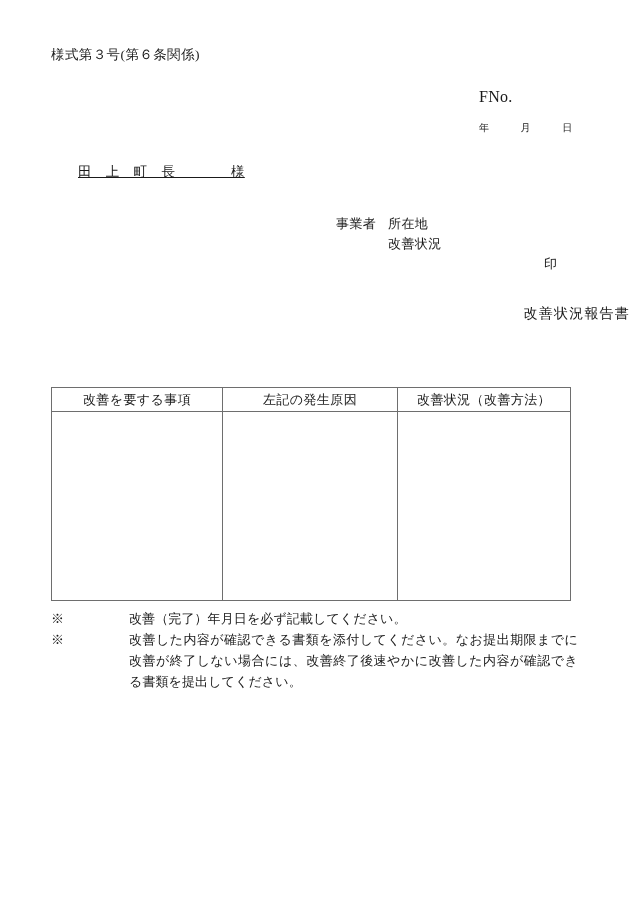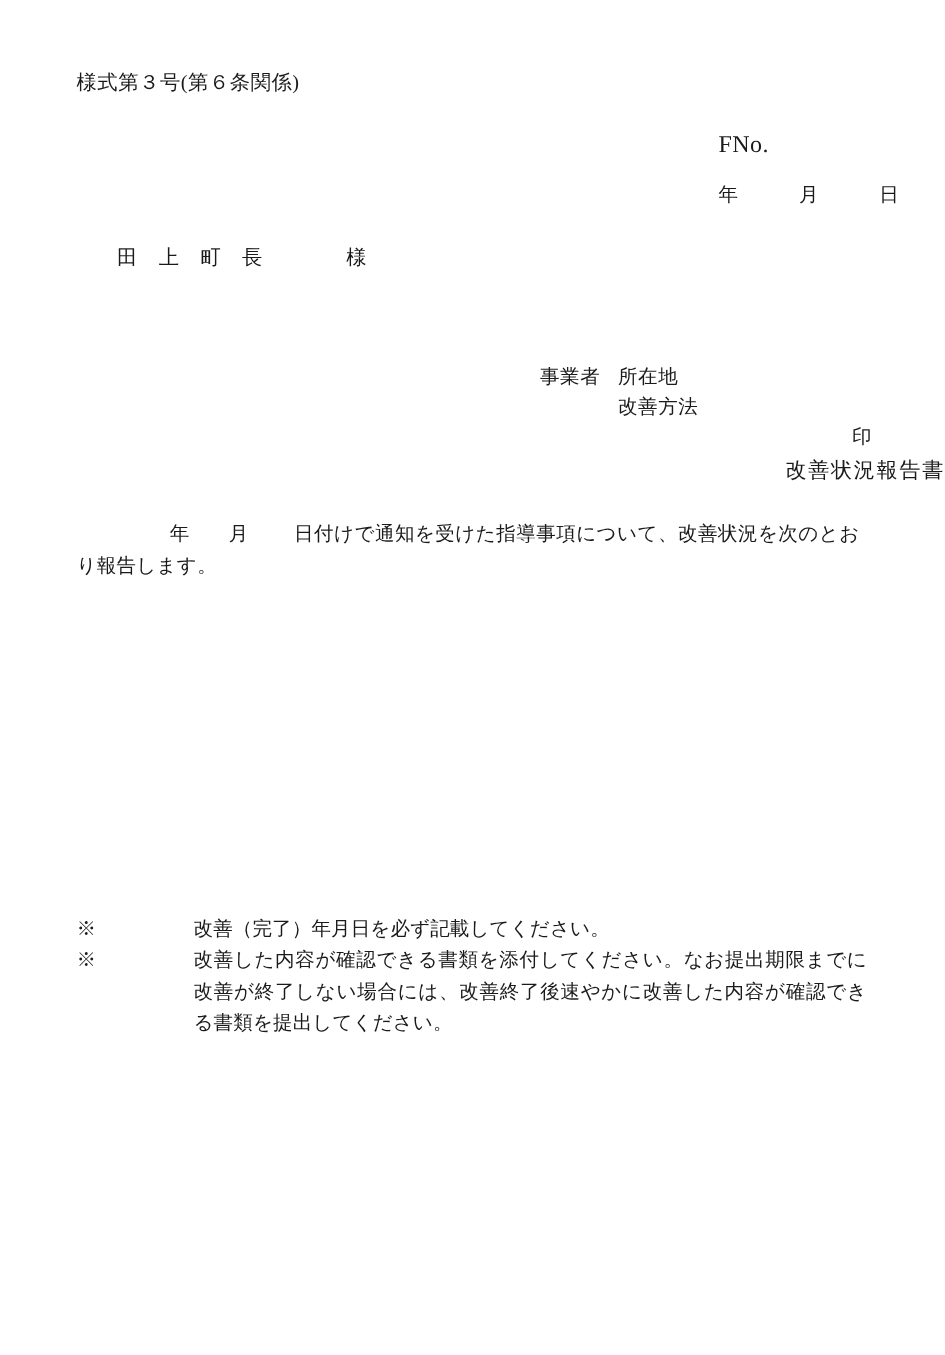--- a/index.html
+++ b/index.html
@@ -33,39 +33,39 @@
   .fno {
     left: 479px;
     top: 88px;
     font-size: 16px;
     letter-spacing: 0.3px;
   }
 
   .date-line-top {
     left: 479px;
     top: 121px;
-    font-size: 13px;
+    font-size: 10px;
     letter-spacing: 0.4px;
   }
 
   .addressee {
     left: 78px;
     top: 163px;
     font-size: 13.5px;
     letter-spacing: 0.4px;
+    text-decoration: underline;
   }
 
   
   .operator {
     position: absolute;
     left: 336px;
-    top: 241px;
+    top: 214px;
     font-size: 13px;
     line-height: 20px;
-    margin-left: 24px;
   }
   .operator-row {
     display: flex;
     align-items: baseline;
     white-space: pre;
   }
   .operator-label {
     width: 52px;
     flex: 0 0 52px;
     letter-spacing: 0.4px;
@@ -178,33 +178,51 @@
 
   <div class="abs addressee">田　上　町　長　　　　様</div>
 
   <div class="operator">
     <div class="operator-row">
       <span class="operator-label">事業者</span>
       <span class="operator-value">所在地</span>
     </div>
     <div class="operator-row">
       <span class="operator-label"></span>
-      <span class="operator-value">改善方法</span>
+      <span class="operator-value">改善状況</span>
     </div>
     <div class="seal">印</div>
   </div>
 
   <div class="doc-title">
     <span>改善状況報告書</span>
   </div>
 
-  <div class="body-para">
-    <span class="body-indent"></span><span>年</span><span class="gap-s"></span><span>月</span><span class="gap-m"></span><span>日付けで通知を受けた指導事項について、改善状況を次のとおり報告します。</span>
-  </div>
-
+
+  <table id="report-table">
+    <colgroup>
+      <col class="col-a">
+      <col class="col-b">
+      <col class="col-c">
+    </colgroup>
+    <thead>
+      <tr>
+        <th>改善を要する事項</th>
+        <th>左記の発生原因</th>
+        <th>改善状況（改善方法）</th>
+      </tr>
+    </thead>
+    <tbody>
+      <tr>
+        <td></td>
+        <td></td>
+        <td></td>
+      </tr>
+    </tbody>
+  </table>
 
   <div class="notes">
     <div class="note-item">
       <span class="note-mark">※</span>
       <span class="note-text">改善（完了）年月日を必ず記載してください。</span>
     </div>
     <div class="note-item">
       <span class="note-mark">※</span>
       <span class="note-text">改善した内容が確認できる書類を添付してください。なお提出期限までに改善が終了しない場合には、改善終了後速やかに改善した内容が確認できる書類を提出してください。</span>
     </div>

